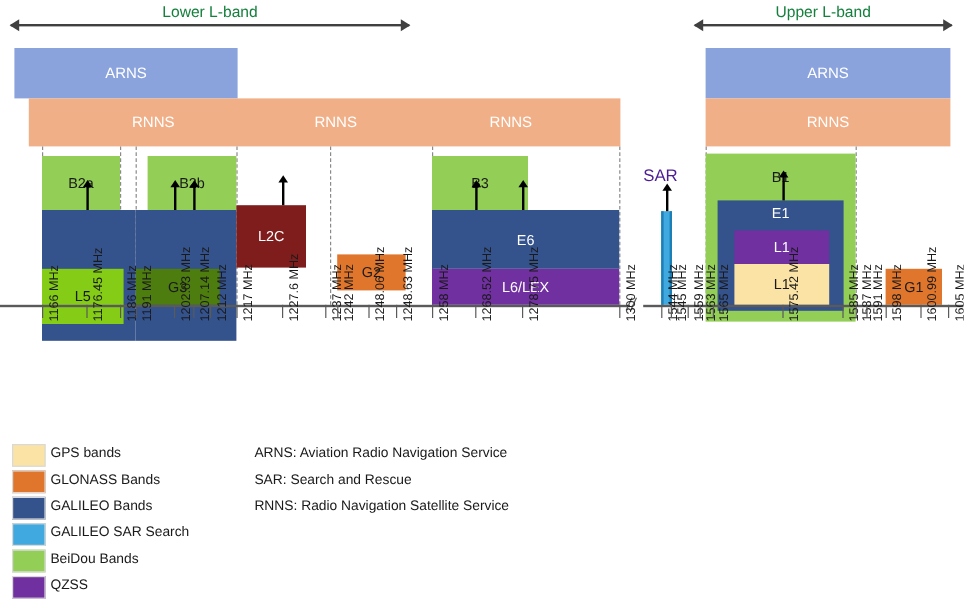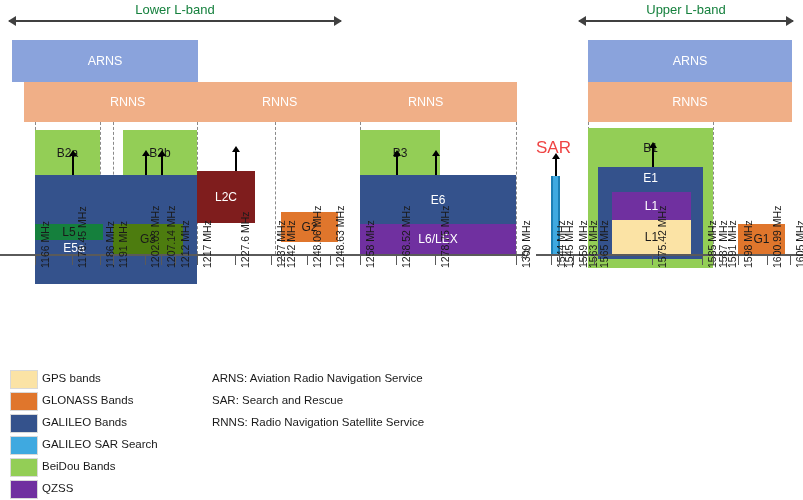--- a/index.html
+++ b/index.html
@@ -42,21 +42,21 @@
     border-left:4px solid transparent;border-right:4px solid transparent;
     border-bottom:6px solid #000;}
 
   
   .brk{position:absolute;font-size:14px;color:#5a5a5a;font-style:italic;}
 
   
   .lgswatch{position:absolute;width:26px;height:17px;border:1px solid #d9d9d9;}
   .lgtext{position:absolute;font-size:11.5px;color:#1a1a1a;white-space:nowrap;}
   .abtext{position:absolute;font-size:11.5px;color:#1a1a1a;white-space:nowrap;}
-  .sar-cap{position:absolute;font-size:17px;color:#ef4444;}
+  .sar-cap{position:absolute;font-size:14px;color:#4c1d95;}
 </style>
 </head>
 <body>
 
 <div class="canvas">
 
   <div class="span-label" style="left:5px;top:2px;width:340px;">Lower L-band</div>
   <div class="span-arrow" style="left:9px;top:20px;width:332px;"></div>
 
   <div class="span-label" style="left:575px;top:2px;width:222px;">Upper L-band</div>
@@ -123,21 +123,21 @@
   <div class="blk white" style="left:197px;top:171px;width:58px;height:52px;background:#7f1d1d;">
     <span>L2C</span>
   </div>
   <div class="blk white" style="left:360px;top:224px;width:156px;height:30px;background:#7030A0;">
     <span>L6/LEX</span>
   </div>
   <div class="blk white" style="left:612px;top:192px;width:79px;height:28px;background:#7030A0;">
     <span>L1</span>
   </div>
 
-  <div class="blk dark" style="left:35px;top:224px;width:68px;height:16px;background:#15803d;">
+  <div class="blk dark" style="left:35px;top:224px;width:68px;height:46px;background:#84cc16;">
     <span>L5</span>
   </div>
   <div class="blk dark" style="left:113px;top:224px;width:70px;height:30px;background:#4d7c0f;">
     <span>G3</span>
   </div>
   <div class="blk dark" style="left:281px;top:212px;width:57px;height:30px;background:#E0762C;">
     <span>G2</span>
   </div>
   <div class="blk dark" style="left:612px;top:220px;width:79px;height:34px;background:#FBE3A5;">
     <span>L1</span>

